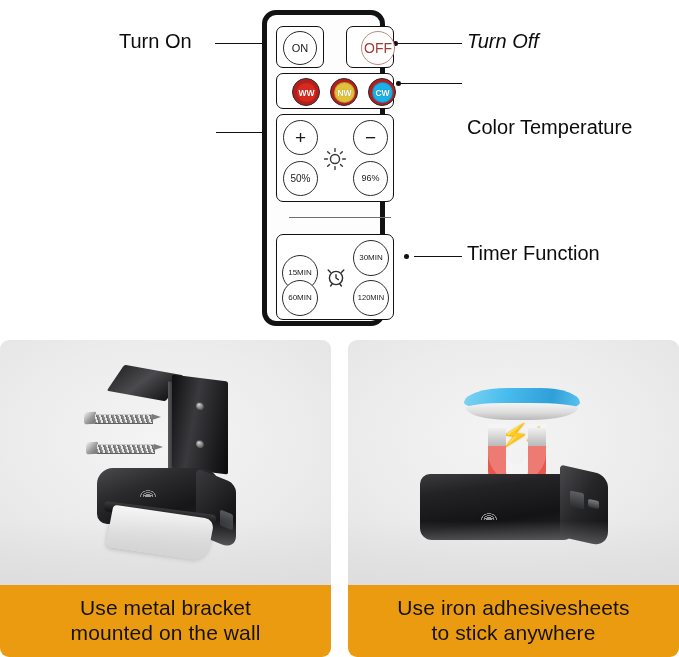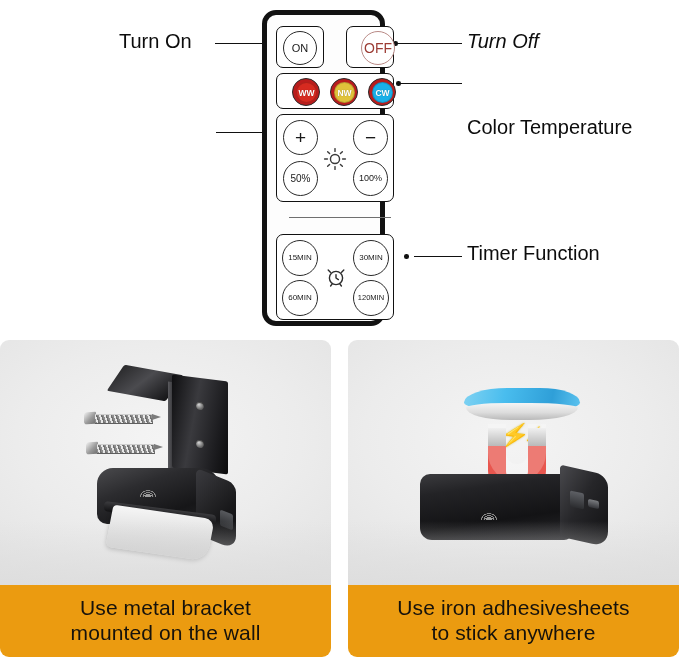--- a/index.html
+++ b/index.html
@@ -305,40 +305,40 @@
       </div>
       <div class="dot-ring" style="left:83px;top:4px;width:28px;height:28px;">
         <div class="dot" style="left:3px;top:3px;width:21px;height:21px;background:#1ab0e8;">CW</div>
       </div>
     </div>
 
     <div class="panel" style="left:9px;top:99px;width:118px;height:88px;">
       <div class="btn" style="left:6px;top:5px;width:35px;height:35px;font-size:19px;">+</div>
       <div class="btn" style="left:76px;top:5px;width:35px;height:35px;font-size:19px;">−</div>
       <div class="btn" style="left:6px;top:46px;width:35px;height:35px;font-size:10px;">50%</div>
-      <div class="btn" style="left:76px;top:46px;width:35px;height:35px;font-size:9px;">100%</div>
+      <div class="btn" style="left:76px;top:46px;width:35px;height:35px;font-size:9px;">96%</div>
       <span style="position:absolute;left:45px;top:31px;width:26px;height:26px;">
         <svg width="26" height="26" viewBox="0 0 24 24" fill="none" stroke="#3a3a3a" stroke-width="1.3" stroke-linecap="round">
           <circle cx="12" cy="12" r="4.2"></circle>
           <line x1="12" y1="2.4" x2="12" y2="5"></line>
             <line x1="12" y1="19" x2="12" y2="21.6"></line>
           <line x1="2.4" y1="12" x2="5" y2="12"></line>
             <line x1="19" y1="12" x2="21.6" y2="12"></line>
           <line x1="5.2" y1="5.2" x2="7" y2="7"></line>
             <line x1="17" y1="17" x2="18.8" y2="18.8"></line>
           <line x1="18.8" y1="5.2" x2="17" y2="7"></line>
             <line x1="7" y1="17" x2="5.2" y2="18.8"></line>
         </svg>
       </span>
     </div>
 
     <div id="divider"></div>
 
     <div class="panel" style="left:9px;top:219px;width:118px;height:86px;">
-      <div class="btn" style="left:5px;top:5px;width:36px;height:36px;font-size:8px;">15MIN</div>
+      <div class="btn" style="left:5px;top:20px;width:36px;height:36px;font-size:8px;">15MIN</div>
       <div class="btn" style="left:76px;top:5px;width:36px;height:36px;font-size:8px;">30MIN</div>
       <div class="btn" style="left:5px;top:45px;width:36px;height:36px;font-size:8px;">60MIN</div>
       <div class="btn" style="left:76px;top:45px;width:36px;height:36px;font-size:7.5px;">120MIN</div>
       <span style="position:absolute;left:47px;top:30px;width:24px;height:24px;">
         <svg width="24" height="24" viewBox="0 0 24 24" fill="none" stroke="#2c2c2c" stroke-width="1.4" stroke-linecap="round">
           <circle cx="12" cy="13" r="6.6"></circle>
           <path d="M12 9.6 L12 13 L14.4 14.6"></path>
           <path d="M6.4 7.2 L4.2 5.0"></path>
             <path d="M17.6 7.2 L19.8 5.0"></path>
           <path d="M8.4 18.6 L6.6 21"></path>

